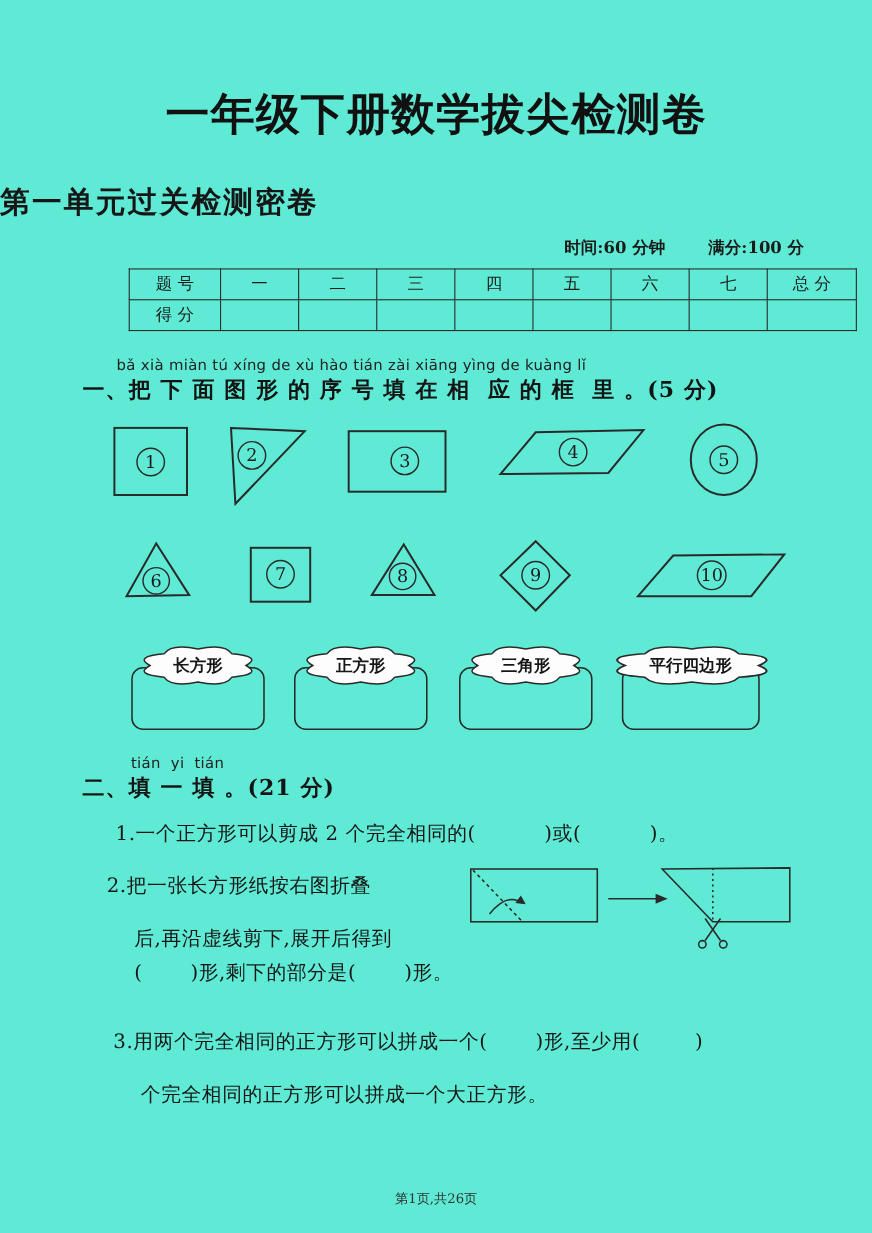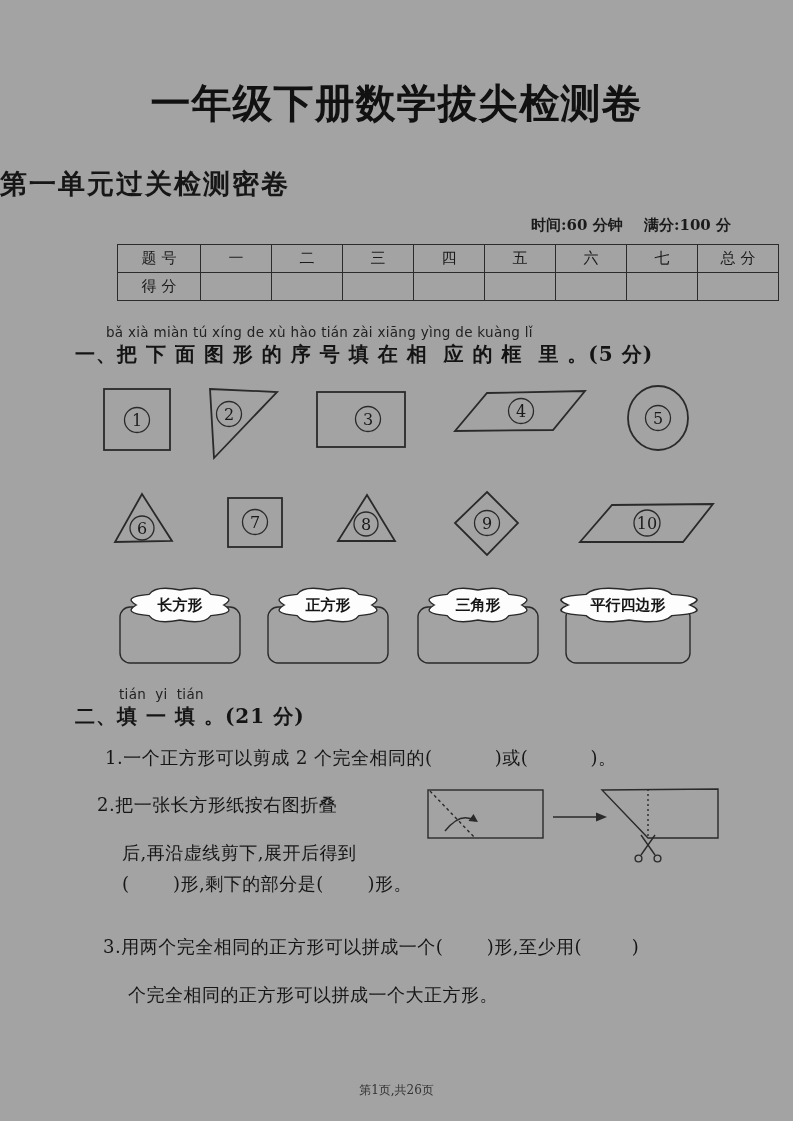--- a/index.html
+++ b/index.html
@@ -1,34 +1,34 @@
 <!DOCTYPE html>
 <html><head>
 <meta charset="utf-8">
 <style>
   html,body{margin:0;padding:0;background:#e8e8e8;}
   .page{
-    position:relative;width:793px;height:1121px;background:#a3a3a3;
+    position:relative;width:793px;height:1121px;background:#5eead4;
     overflow:hidden;color:#1c1c1c;margin:0 auto;
     font-family:"DejaVu Serif", serif;
   }
   .abs{position:absolute;}
   .doc-title{
     top:76px;left:0;width:793px;text-align:center;
     font-family:"DejaVu Sans", sans-serif;
     font-size:40px;font-weight:900;letter-spacing:1px;color:#111;
   }
   .doc-subtitle{
     top:166px;left:0;width:793px;text-align:left;
     font-size:27px;font-weight:700;letter-spacing:2px;color:#161616;
   }
   .meta-line{
     top:216px;right:62px;font-size:15px;font-weight:700;color:#1a1a1a;
   }
-  .meta-line span{margin-left:16px;}
+  .meta-line span{margin-left:34px;}
   .meta-line span:first-child{margin-left:0;}
   table.score{
     position:absolute;top:244px;left:75px;border-collapse:collapse;
     table-layout:fixed;
     margin-left:42px;
   }
   table.score td{
     border:1.6px solid #2b2b2b;height:27px;text-align:center;
     font-size:15px;color:#1a1a1a;padding:0;
   }

